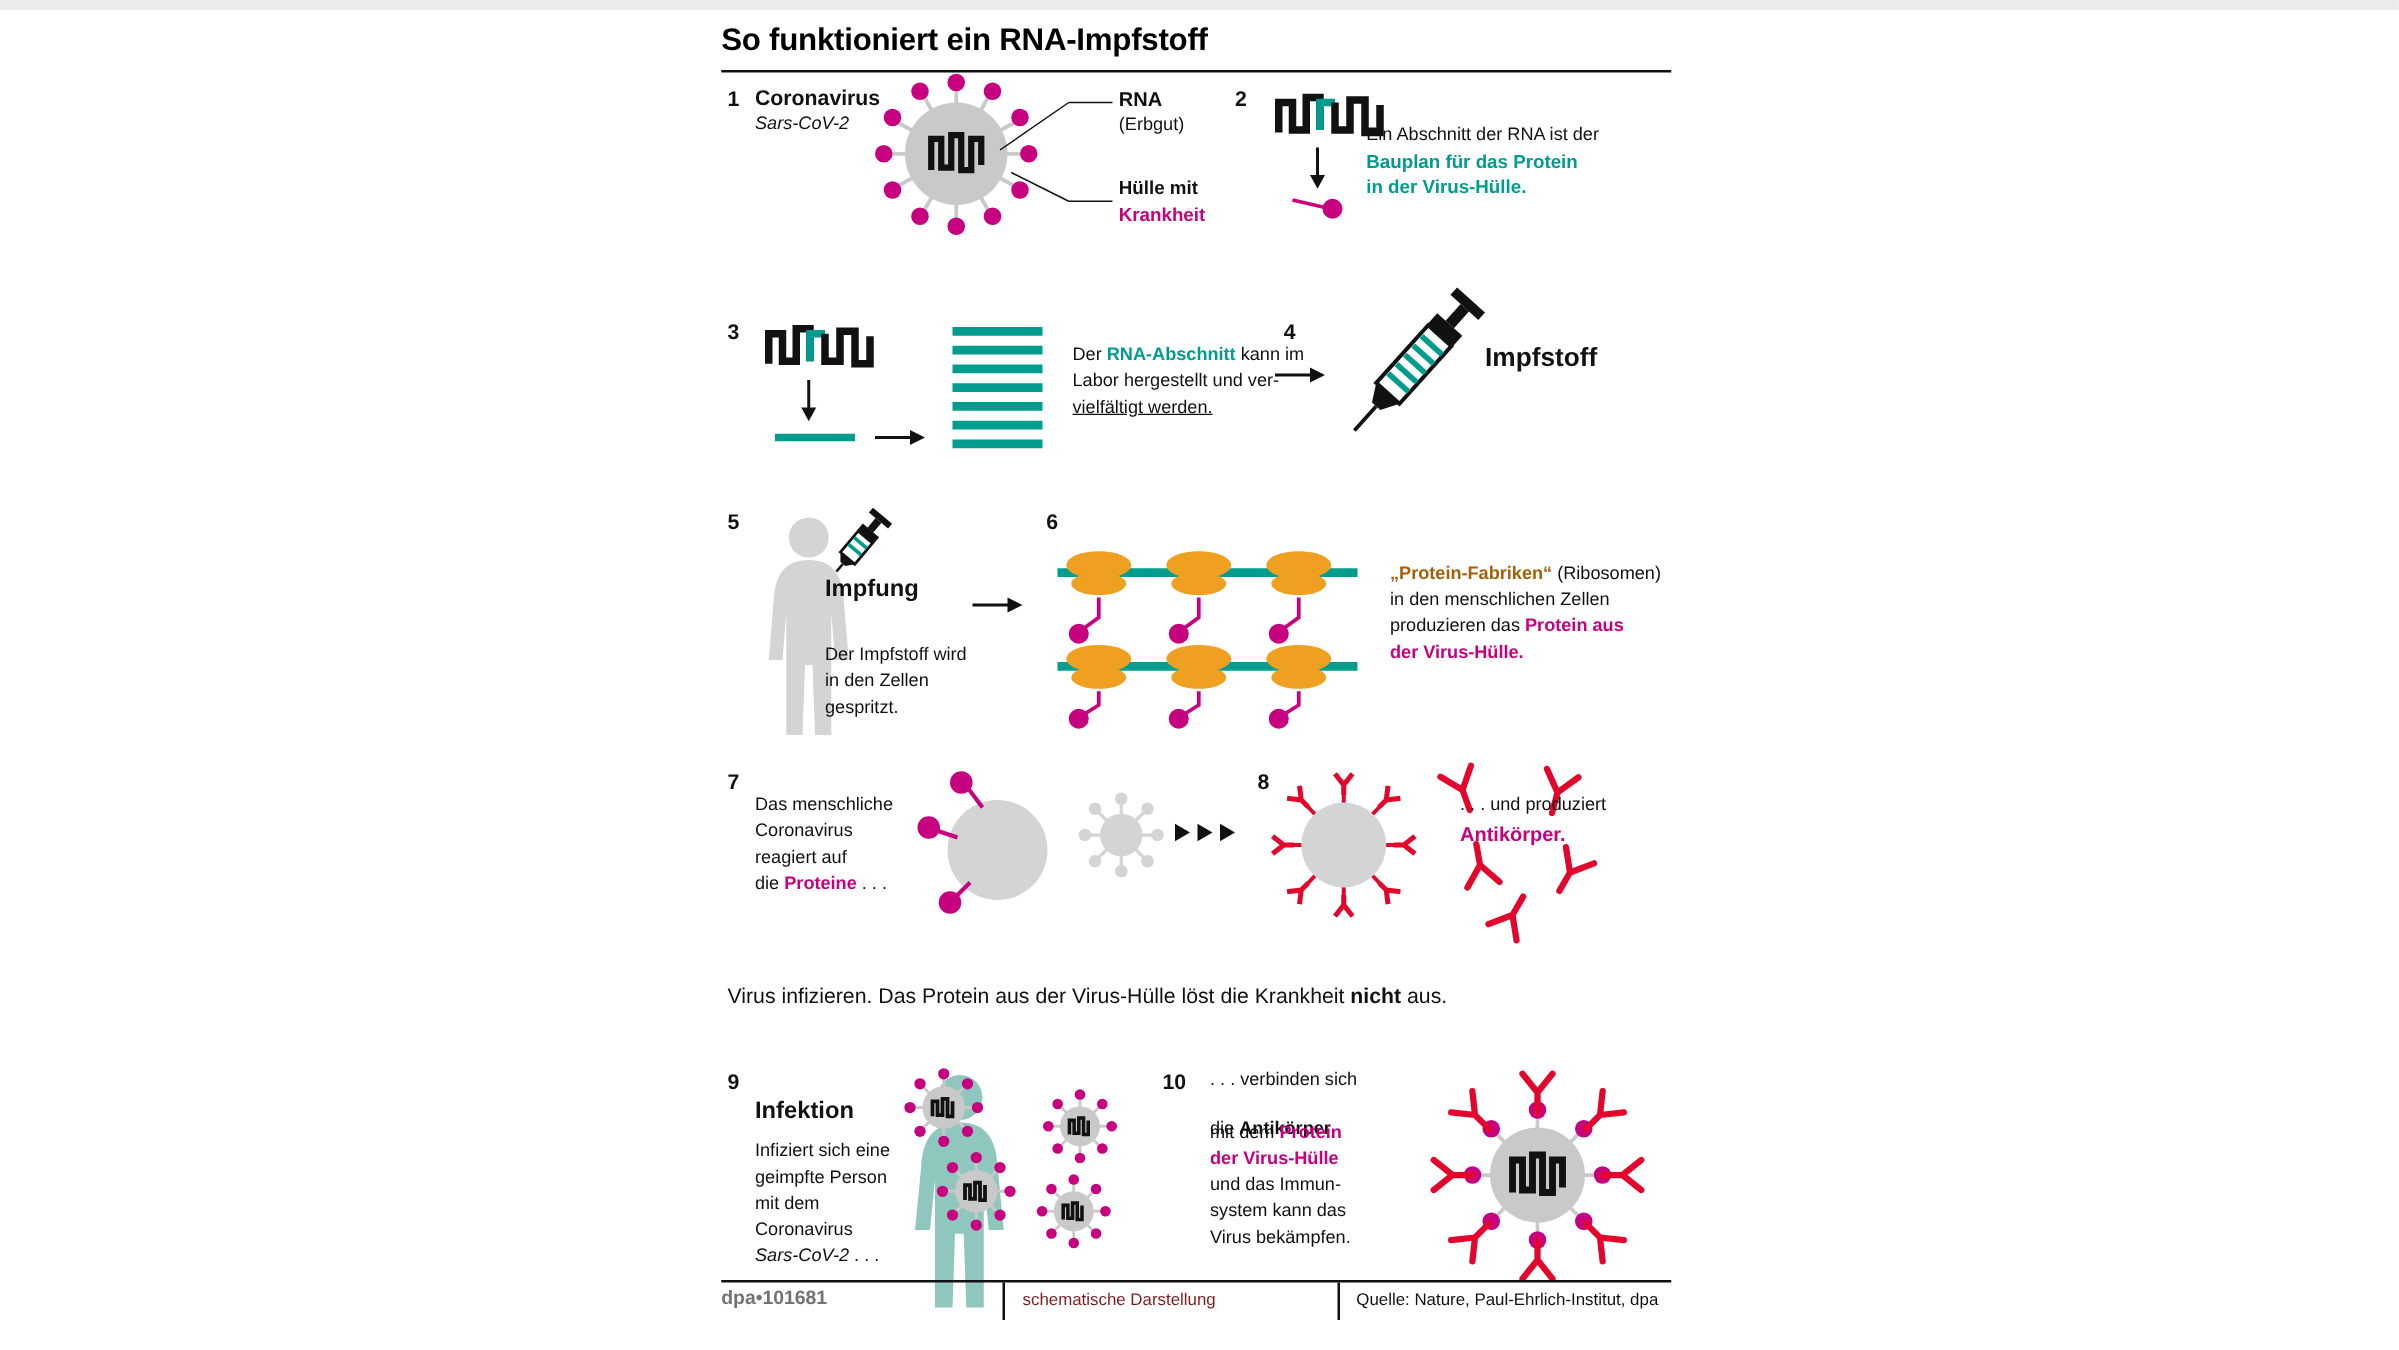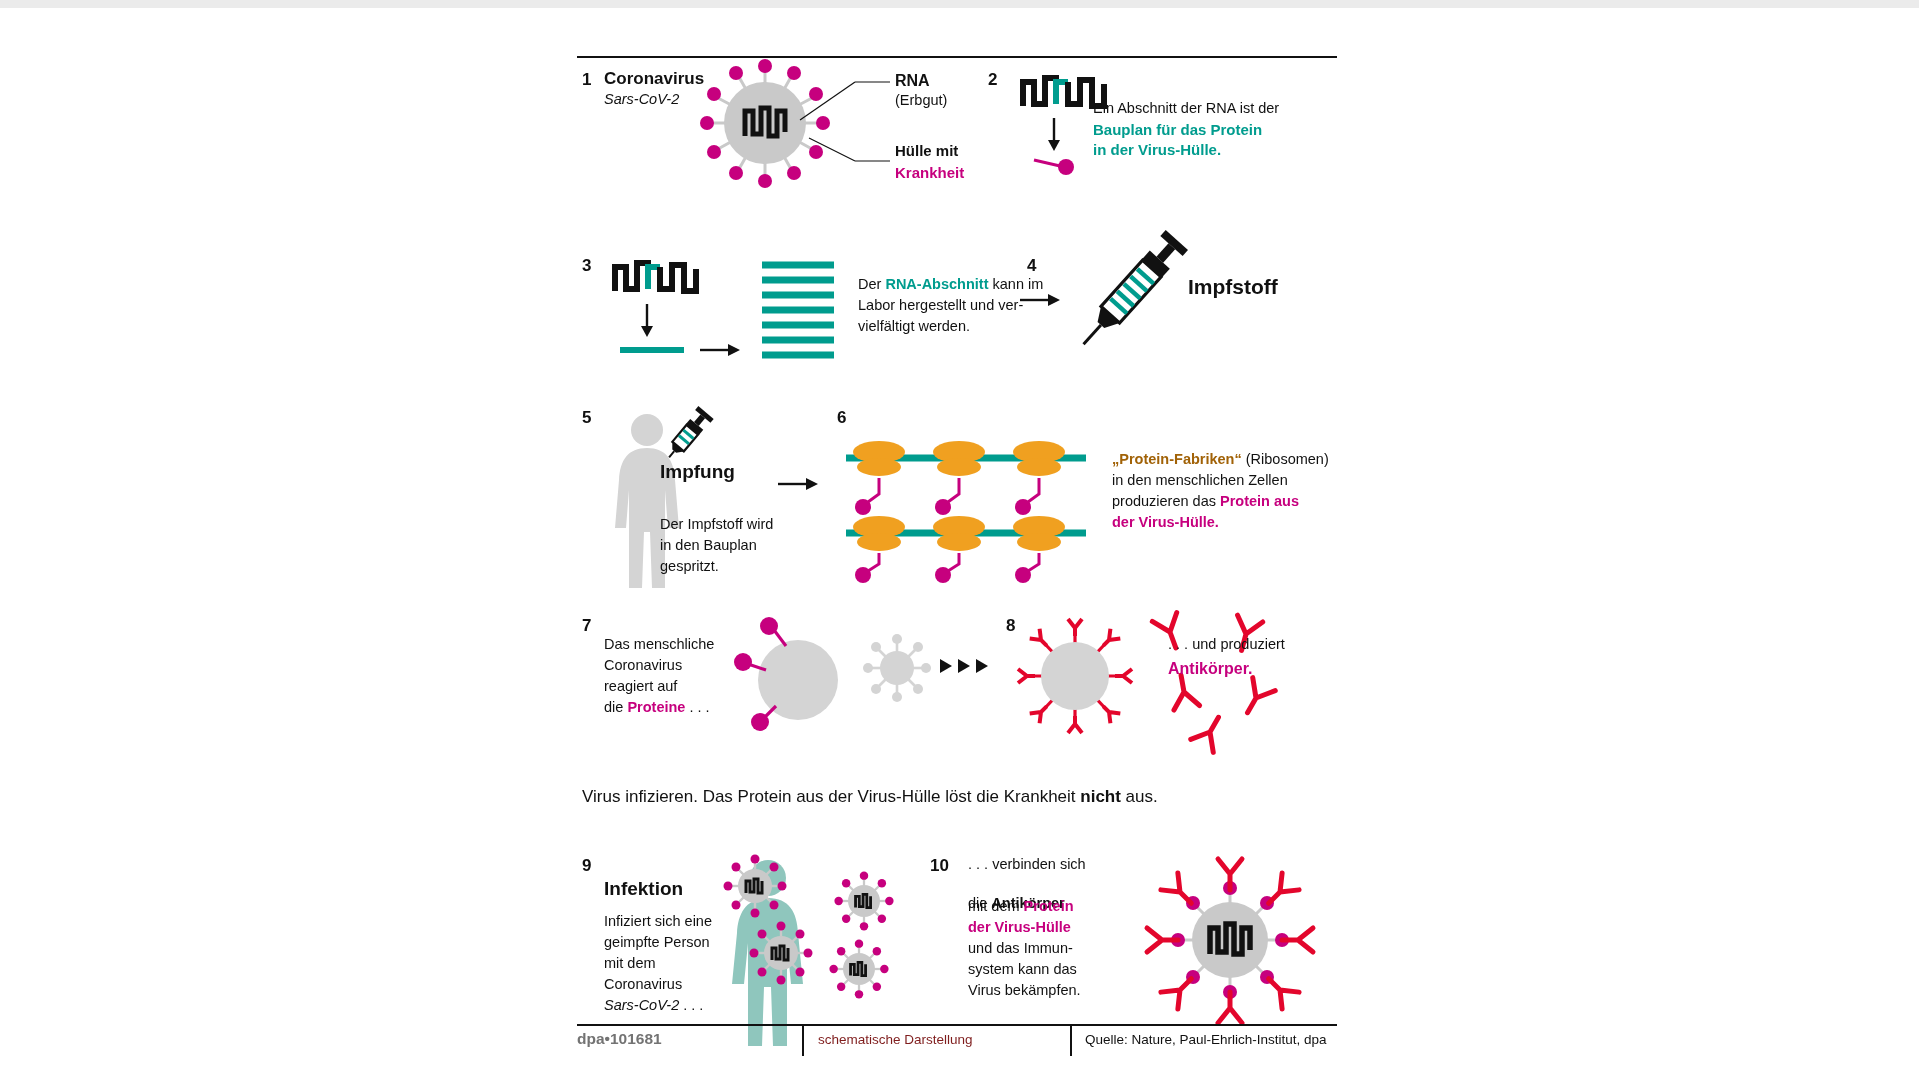--- a/index.html
+++ b/index.html
@@ -66,20 +66,21 @@
 </style>
 </head>
 <body>
 
 <div class="page">
 
   <div class="topbar"></div>
 
   <div class="sheet">
 
+    <div class="title">So funktioniert ein RNA-Impfstoff</div>
     <div class="rule-top"></div>
 
     <div class="step-num" style="left:42px;top:62px;">1</div>
     <div class="txt bold" style="left:64px;top:62px;font-size:17px;">Coronavirus</div>
     <div class="txt ital" style="left:64px;top:83px;font-size:14.5px;">Sars-CoV-2</div>
 
     <div class="abs" style="left:155px;top:48px;">
       <svg width="140" height="135" viewBox="0 0 140 135">
         <g fill="#c9c9c9">
           <g stroke="#c9c9c9" stroke-width="3">
@@ -190,21 +191,21 @@
           <line x1="4" y1="65" x2="76" y2="65"></line>
             <line x1="4" y1="80" x2="76" y2="80"></line>
           <line x1="4" y1="95" x2="76" y2="95"></line>
         </g>
       </svg>
     </div>
     <div class="txt" style="left:318px;top:268px;">
       <span>Der </span><span class="teal">RNA-Abschnitt</span><span> kann im</span>
     </div>
     <div class="txt" style="left:318px;top:289px;">Labor hergestellt und ver-</div>
-    <div class="txt" style="left:318px;top:310px;">vielfältigt werden.</div>
+    <div class="txt" style="left:318px;top:310px;text-decoration:underline;">vielfältigt werden.</div>
 
     <div class="abs" style="left:480px;top:282px;">
       <svg width="42" height="20" viewBox="0 0 42 20">
         <line x1="0" y1="10" x2="30" y2="10" stroke="#111" stroke-width="2.4"></line>
         <path d="M28 4 L40 10 L28 16 Z" fill="#111"></path>
       </svg>
     </div>
     <div class="step-num" style="left:487px;top:248px;">4</div>
     <div class="abs" style="left:525px;top:212px;">
       <svg width="130" height="145" viewBox="0 0 130 145">
@@ -247,21 +248,21 @@
             <line x1="24" y1="30" x2="37" y2="30"></line>
               <line x1="24" y1="37" x2="37" y2="37"></line>
           </g>
           <path d="M23 46 L38 46 L33 52 L28 52 Z" fill="#111"></path>
           <line x1="30.5" y1="52" x2="30.5" y2="60" stroke="#111" stroke-width="2"></line>
         </g>
       </svg>
     </div>
     <div class="txt big" style="left:120px;top:455px;font-size:19px;">Impfung</div>
     <div class="txt" style="left:120px;top:508px;">Der Impfstoff wird</div>
-    <div class="txt" style="left:120px;top:529px;">in den Bauplan</div>
+    <div class="txt" style="left:120px;top:529px;">in den Zellen</div>
     <div class="txt" style="left:120px;top:550px;">gespritzt.</div>
 
     <div class="abs" style="left:238px;top:466px;">
       <svg width="42" height="20" viewBox="0 0 42 20">
         <line x1="0" y1="10" x2="30" y2="10" stroke="#111" stroke-width="2.4"></line>
         <path d="M28 4 L40 10 L28 16 Z" fill="#111"></path>
       </svg>
     </div>
     <div class="step-num" style="left:297px;top:400px;">6</div>
     <div class="abs" style="left:306px;top:420px;">

